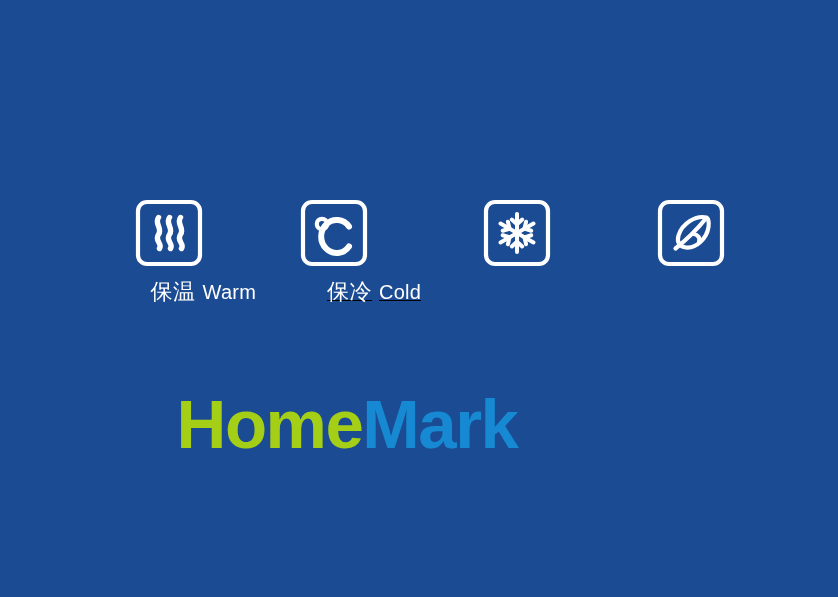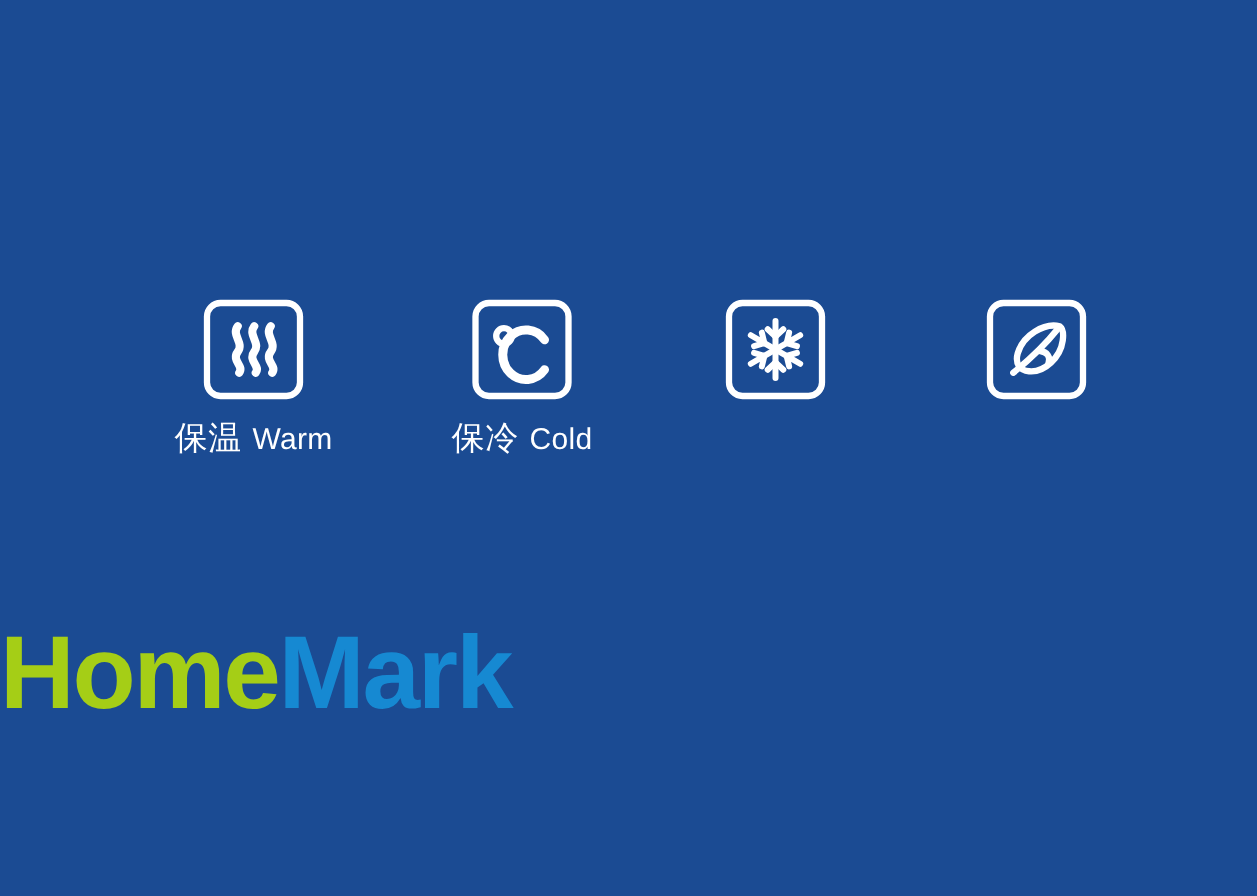--- a/index.html
+++ b/index.html
@@ -30,24 +30,24 @@
     top: 196px;
     width: 838px;
     height: 130px;
   }
 
   .feature {
     position: absolute;
     top: 0;
     width: 174px;
     height: 130px;
-    text-align: center;
+    text-align: right;
   }
   .feature.f0 { left: 82px;  }
-  .feature.f1 { left: 261px; }
+  .feature.f1 { left: 247px; text-decoration: underline; }
   .feature.f2 { left: 430px; }
   .feature.f3 { left: 604px; }
 
   .icon-box {
     position: relative;
     width: 72px;
     height: 72px;
     margin: 0 auto;
   }
   .icon-box svg {
@@ -71,23 +71,23 @@
     font-size: 20px;
     margin-left: 7px;
     vertical-align: baseline;
     letter-spacing: 0.2px;
   }
 
   
   #logo {
     position: absolute;
     left: 0;
-    top: 414px;
+    top: 390px;
     width: 694px;
-    text-align: left;
+    text-align: center;
     line-height: 1;
     white-space: nowrap;
   }
   .logo-text {
     font-size: 69px;
     font-weight: bold;
     letter-spacing: -1.5px;
   }
   .logo-home { color: #a5ce16; }
   .logo-mark { color: #1689d2; }

